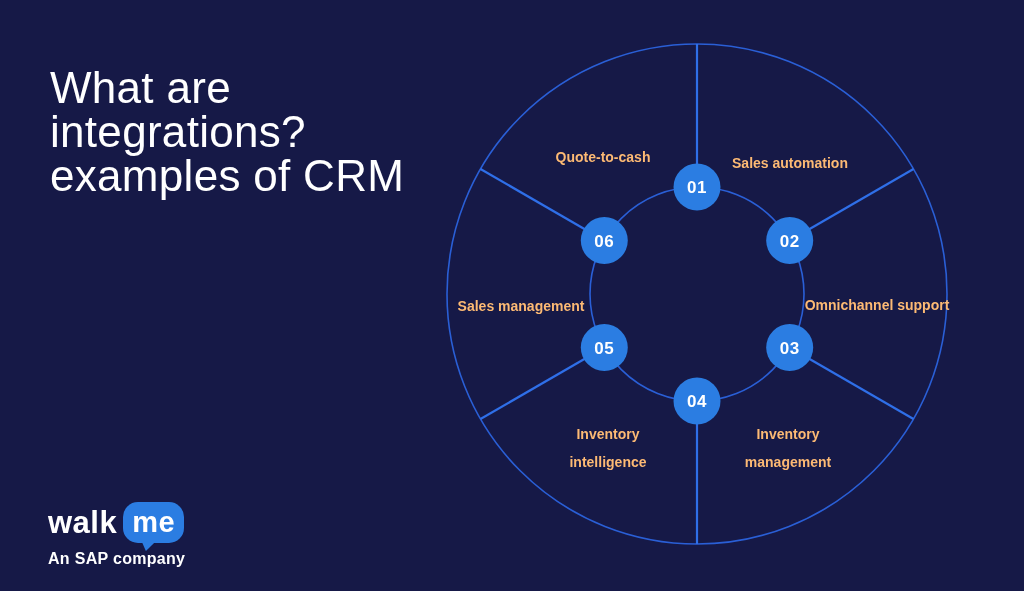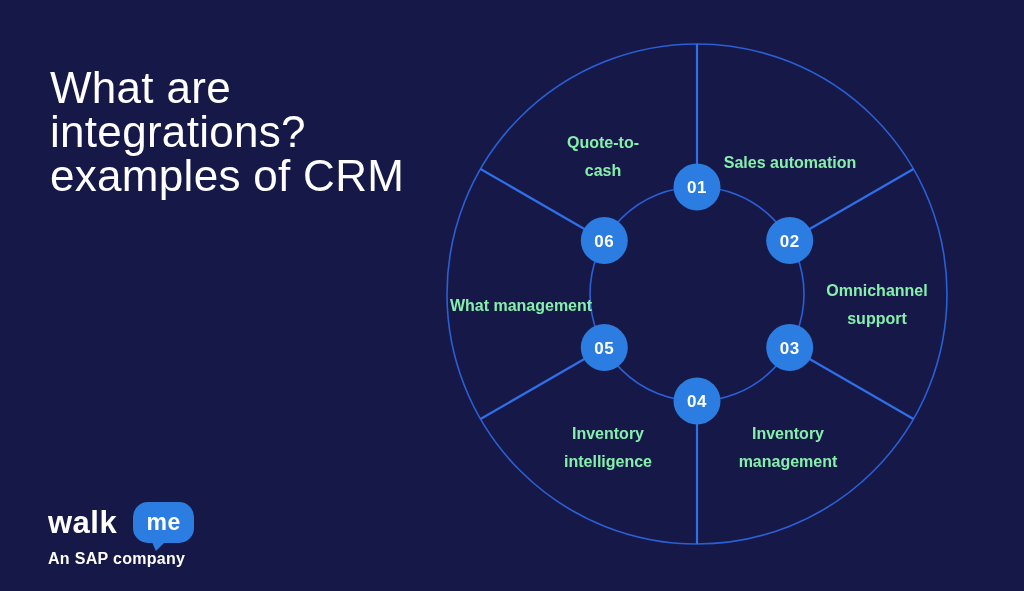--- a/index.html
+++ b/index.html
@@ -55,55 +55,55 @@
     fill: #ffffff;
     font-family: "Liberation Sans", sans-serif;
     font-size: 17px;
     font-weight: 700;
     letter-spacing: 0.5px;
     text-anchor: middle;
   }
   .sector-label {
     position: absolute;
     transform: translate(-50%, -50%);
-    color: #86efac;
-    font-size: 16px;
+    color: #fdba74;
+    font-size: 14px;
     line-height: 28px;
     font-weight: 600;
     text-align: center;
   }
 
   
   .logo {
     position: absolute;
     left: 48px;
     top: 502px;
   }
   .logo-row {
     display: flex;
     align-items: center;
-    gap: 16px;
+    gap: 6px;
   }
   .walk {
     color: #ffffff;
     font-size: 31px;
     font-weight: 600;
     letter-spacing: 0.5px;
   }
   .bubble {
     position: relative;
     background: #2b7de2;
     border-radius: 15px;
     width: 61px;
     height: 41px;
     display: flex;
     align-items: center;
     justify-content: center;
     color: #ffffff;
-    font-size: 23px;
+    font-size: 29px;
     font-weight: 700;
     letter-spacing: 0.5px;
   }
   .bubble-tail {
     position: absolute;
     bottom: -8px;
     left: 17px;
     width: 19px;
     height: 13px;
     background: #2b7de2;
@@ -163,21 +163,21 @@
     <g>
       <circle class="badge-circle" cx="604.3" cy="240.5" r="23.5"></circle>
       <text class="badge-num" x="604.3" y="246.5">06</text>
     </g>
   </svg>
 
   <div class="sector-label" style="left:790px; top:163px; width:140px;">Sales automation</div>
   <div class="sector-label" style="left:877px; top:305px; width:150px;">Omnichannel support</div>
   <div class="sector-label" style="left:788px; top:448px; width:150px;">Inventory management</div>
   <div class="sector-label" style="left:608px; top:448px; width:140px;">Inventory intelligence</div>
-  <div class="sector-label" style="left:521px; top:306px; width:150px;">What management</div>
+  <div class="sector-label" style="left:521px; top:306px; width:150px;">Sales management</div>
   <div class="sector-label" style="left:603px; top:157px; width:100px;">Quote-to-cash</div>
 
   <div class="logo">
     <div class="logo-row">
       <span class="walk">walk</span>
       <span class="bubble">
         <span>me</span>
         <span class="bubble-tail"></span>
       </span>
     </div>

